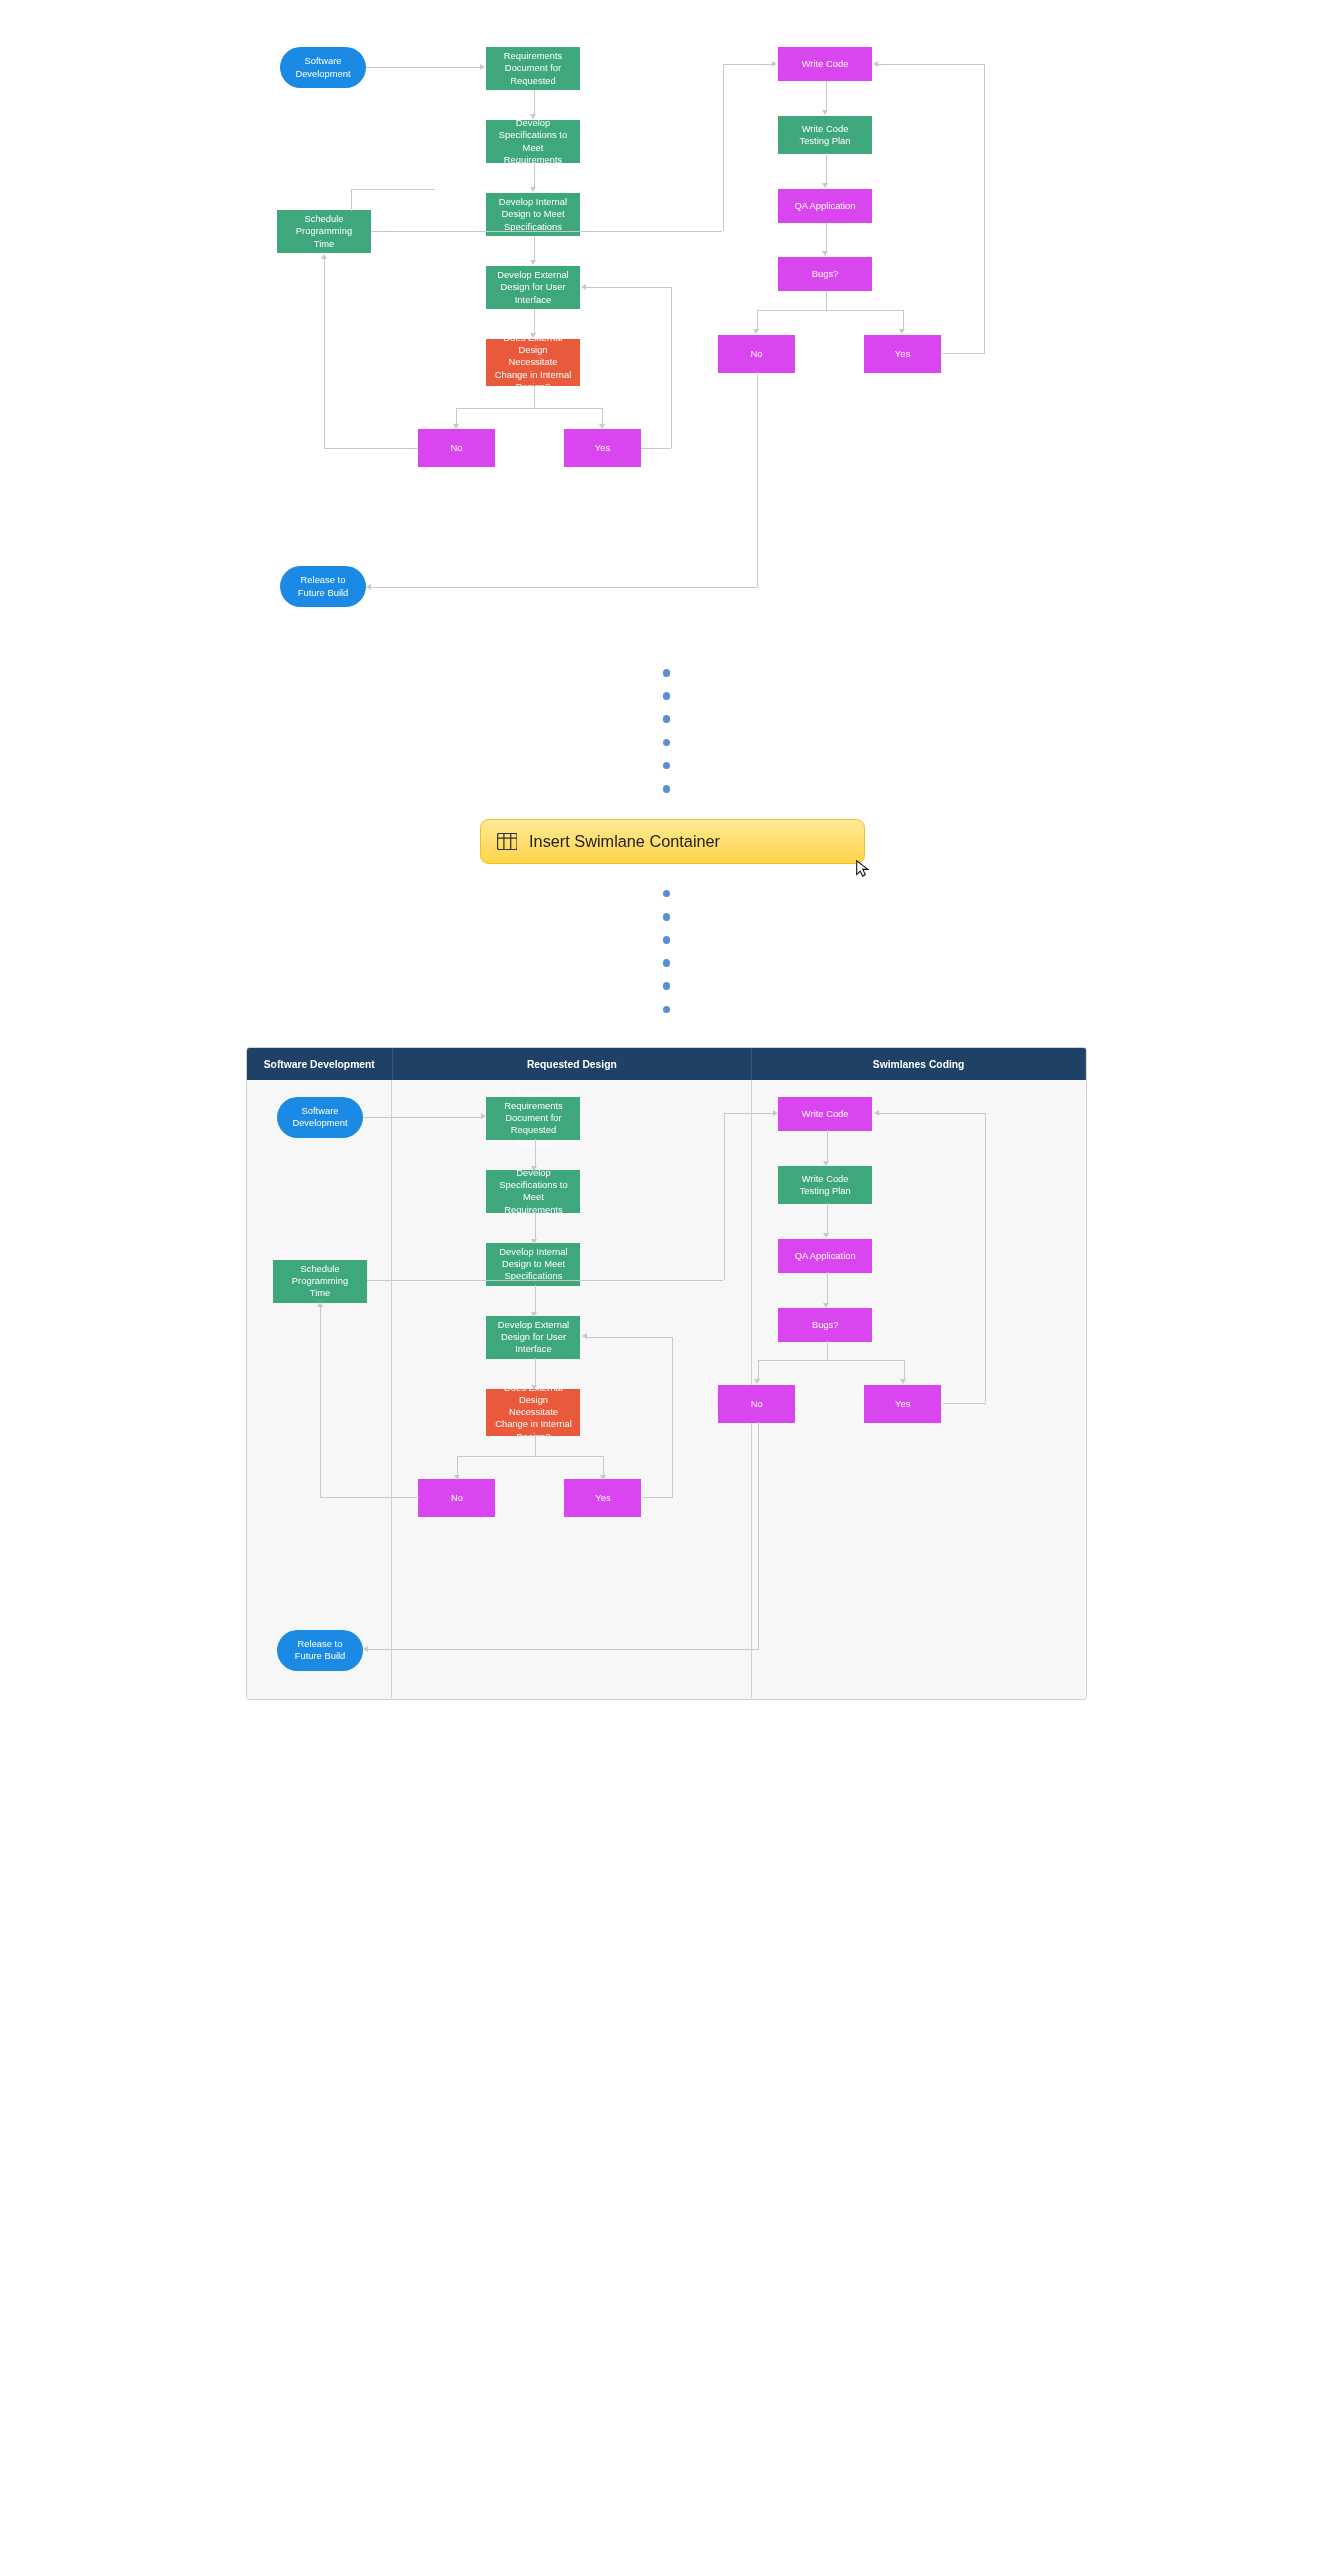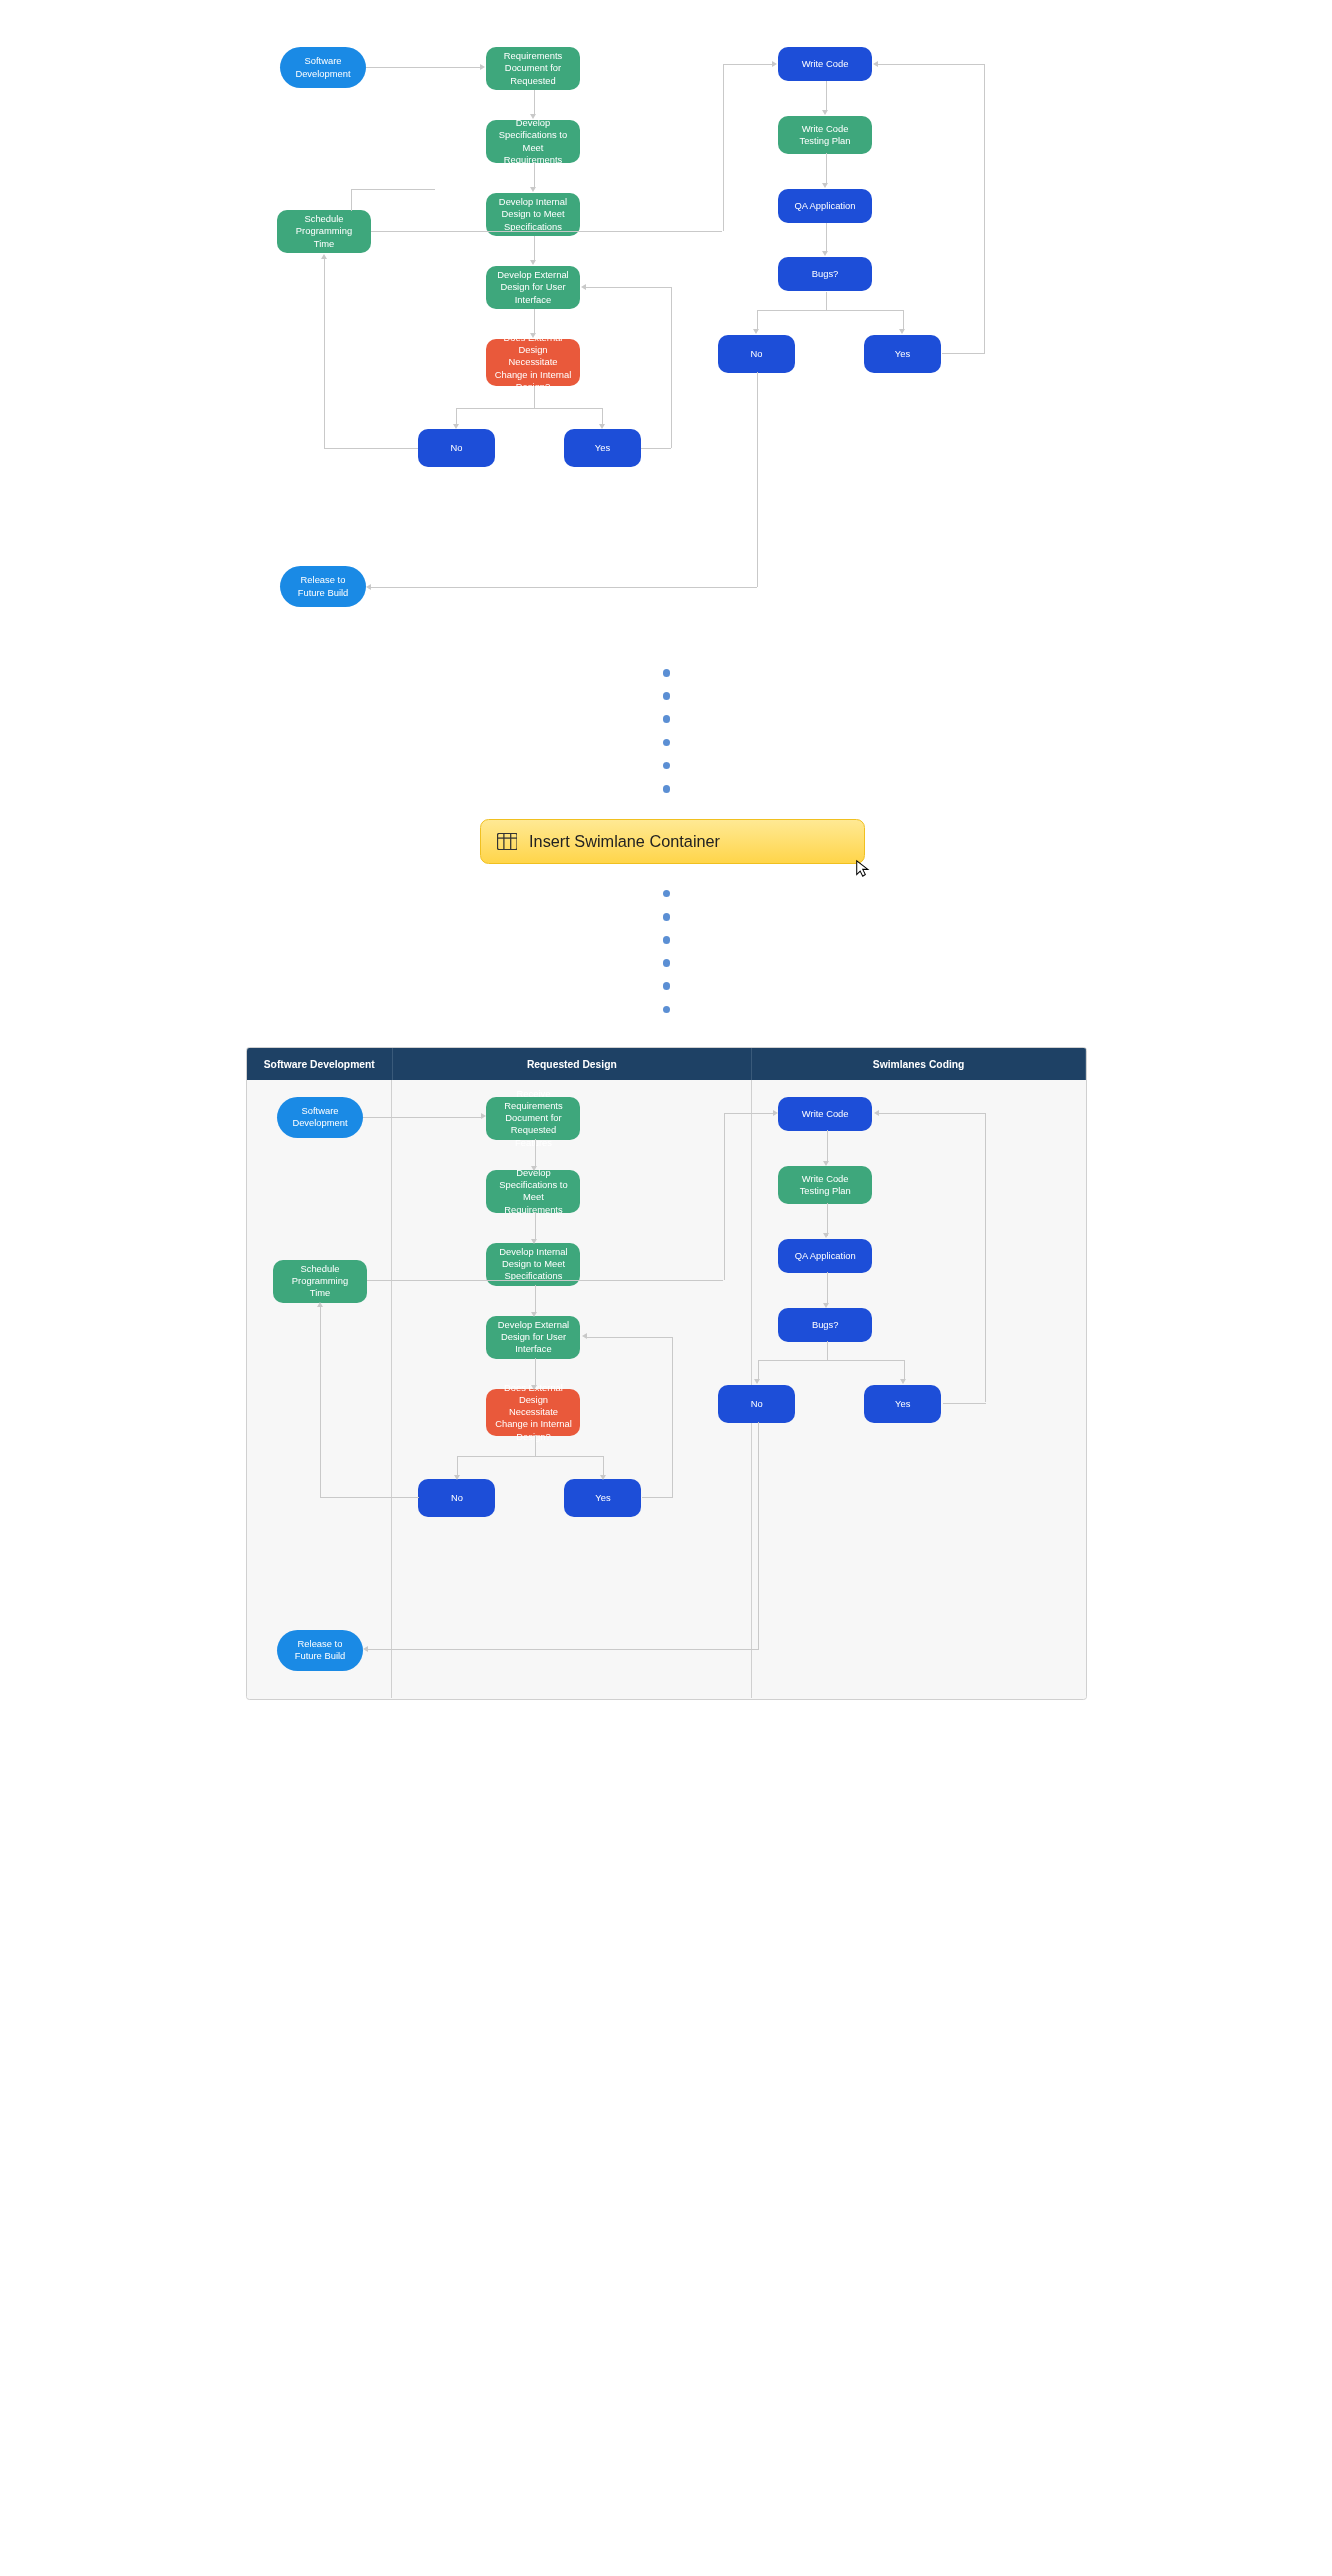--- a/index.html
+++ b/index.html
@@ -1,21 +1,21 @@
 <!DOCTYPE html>
 <html style="font-size:13.7px"><head>
 <meta charset="utf-8">
 <style>
 *{box-sizing:border-box;margin:0;padding:0}
 body{font-family:-apple-system,BlinkMacSystemFont,"Segoe UI",Arial,sans-serif;background:#fff;width:1333px}
 .section{position:relative;margin:34px auto}
 .flowchart{width:841px;height:601px;margin:0 auto;position:relative}
-.node{position:absolute;display:flex;align-items:center;justify-content:center;text-align:center;font-size:9.4px;color:#fff;border-radius:10px;padding:5.2px 8.6px;line-height:1.3}
+.node{position:absolute;display:flex;align-items:center;justify-content:center;text-align:center;font-size:9.4px;color:#fff;border-radius:0;padding:5.2px 8.6px;line-height:1.3}
 .green{background:#3ea77c;width:94px;height:43px}
-.green-sm{background:#1d4ed8;width:77px;height:38px}
+.green-sm{background:#d946ef;width:77px;height:38px}
 .orange{background:#e9593b;width:94px;height:47px}
 .blue-pill{background:#1a8ae5;border-radius:20.6px;width:86px;height:41px}
 .line{position:absolute;background:#c9c9c9}
 .line-h{height:0.9px}
 .line-v{width:0.9px}
 .arrow{position:absolute;width:0;height:0;border-style:solid}
 .arrow-r{border-width:3.4px 0 3.4px 5.2px;border-color:transparent transparent transparent #c9c9c9}
 .arrow-l{border-width:3.4px 5.2px 3.4px 0;border-color:transparent #c9c9c9 transparent transparent}
 .arrow-d{border-width:5.2px 3.4px 0 3.4px;border-color:#c9c9c9 transparent transparent transparent}
 .arrow-u{border-width:0 3.4px 5.2px 3.4px;border-color:transparent transparent #c9c9c9 transparent}

